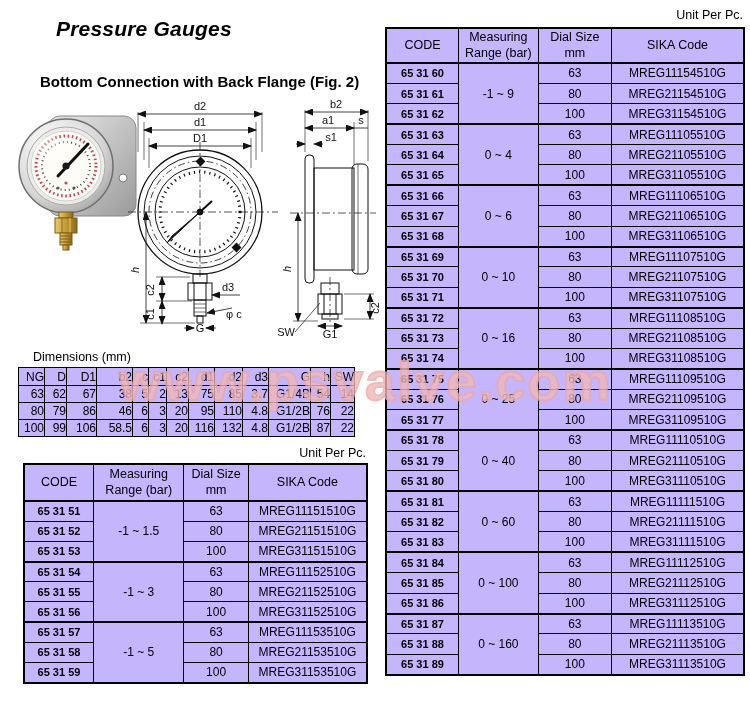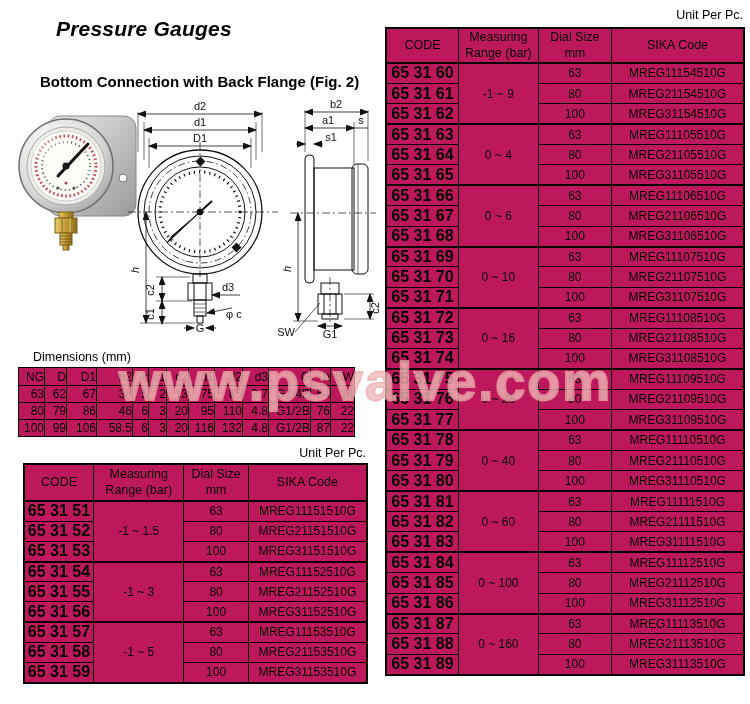--- a/index.html
+++ b/index.html
@@ -15,26 +15,26 @@
   #watermark {
     left:119px; top:350px; width:560px; z-index:9; pointer-events:none;
     font-family:Liberation Sans, sans-serif; font-weight:bold; font-size:54px; letter-spacing:2px;
     color:rgba(255,255,255,0.05);
     -webkit-text-stroke:1.8px #eba8a8;
     text-shadow:0 0 1px #f0b5b5;
     opacity:.8; white-space:nowrap;
   }
 
   
-  table { border-collapse:collapse; table-layout:fixed; background:#be185d; }
+  table { border-collapse:collapse; table-layout:fixed; background:#c4b5fd; }
   .ptable { border:2px solid #000; }
   .ptable th, .ptable td { border:1px solid #000; text-align:center; vertical-align:middle; overflow:hidden; }
   .ptable th { font-weight:normal; font-size:12.5px; white-space:pre-line; line-height:1.25; border-bottom:2px solid #000; }
   .ptable td { font-size:12px; }
-  .ptable td.code { font-weight:bold; font-size:16px; }
+  .ptable td.code { font-weight:bold; font-size:11px; }
   .ptable tr.gstart td { border-top:2px solid #000; }
 
   .unit-label { font-size:12.5px; text-align:right; }
 
   
   #right-panel { left:385px; top:8px; width:360px; }
   #right-panel .unit-label { margin-bottom:5px; padding-right:2px; }
   #right-table th { height:35px; }
   #right-table td { height:20.4px; }
 

